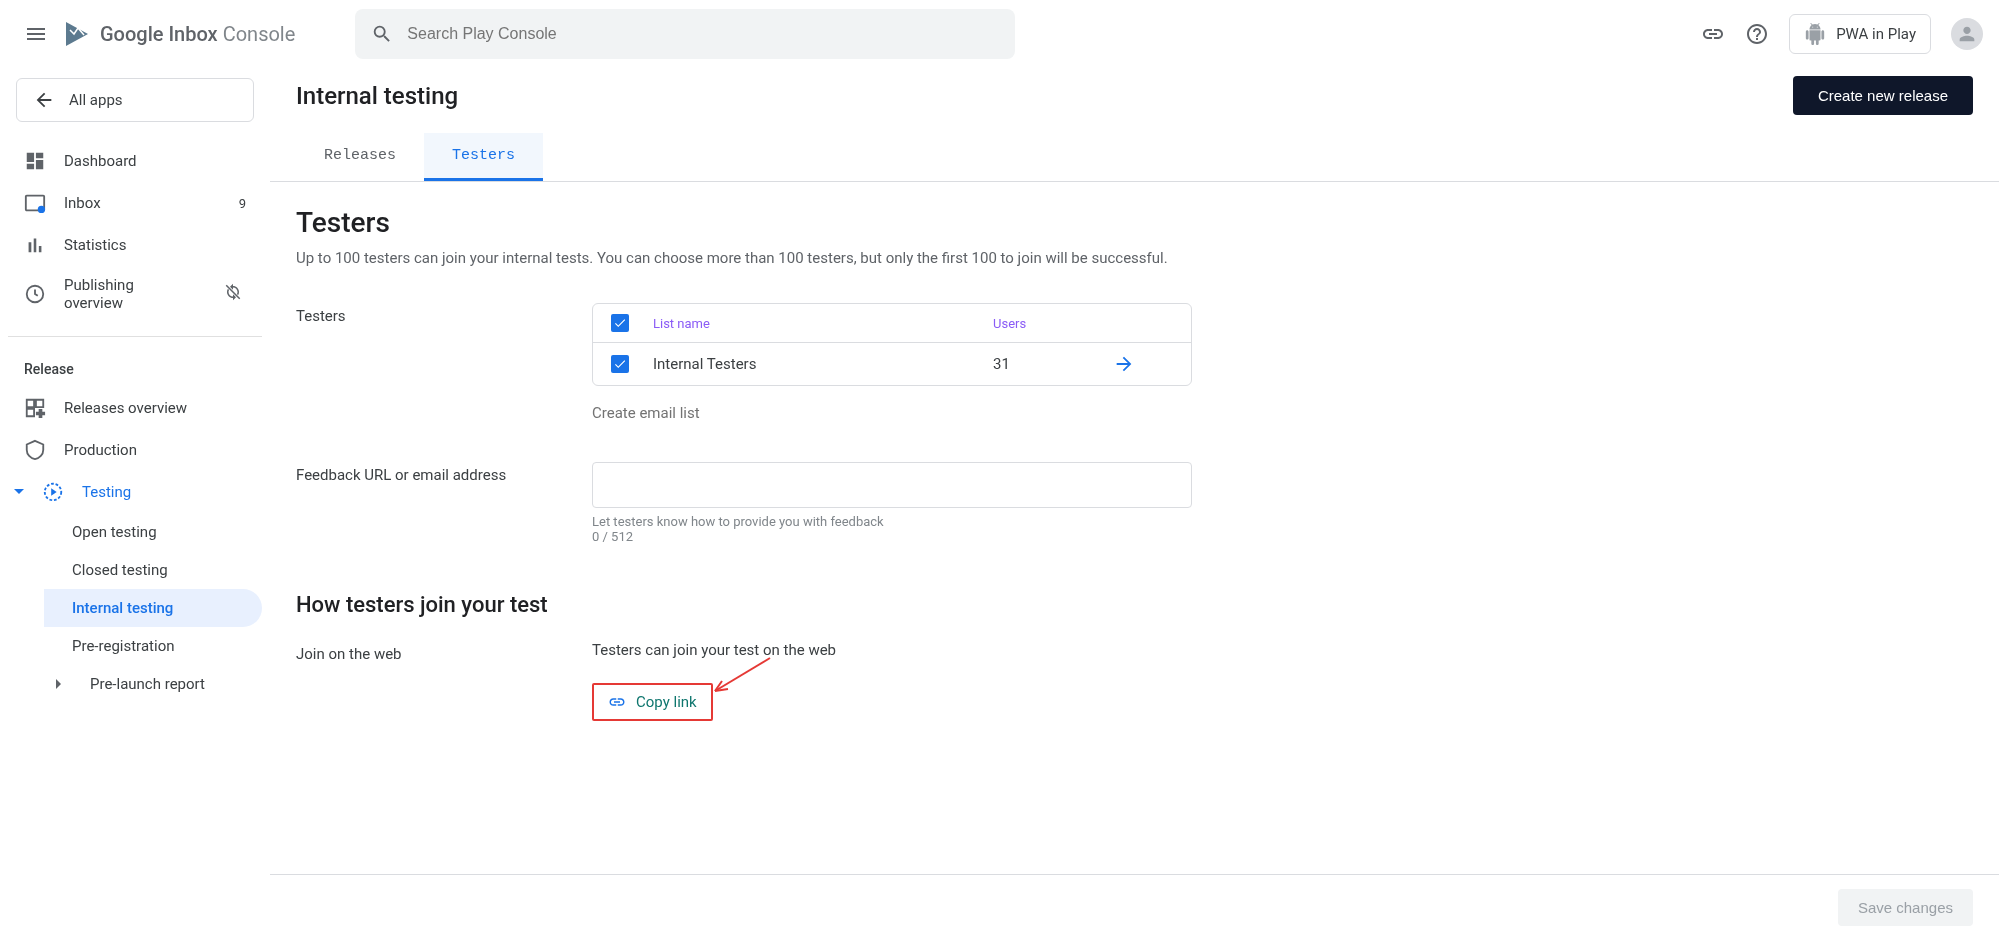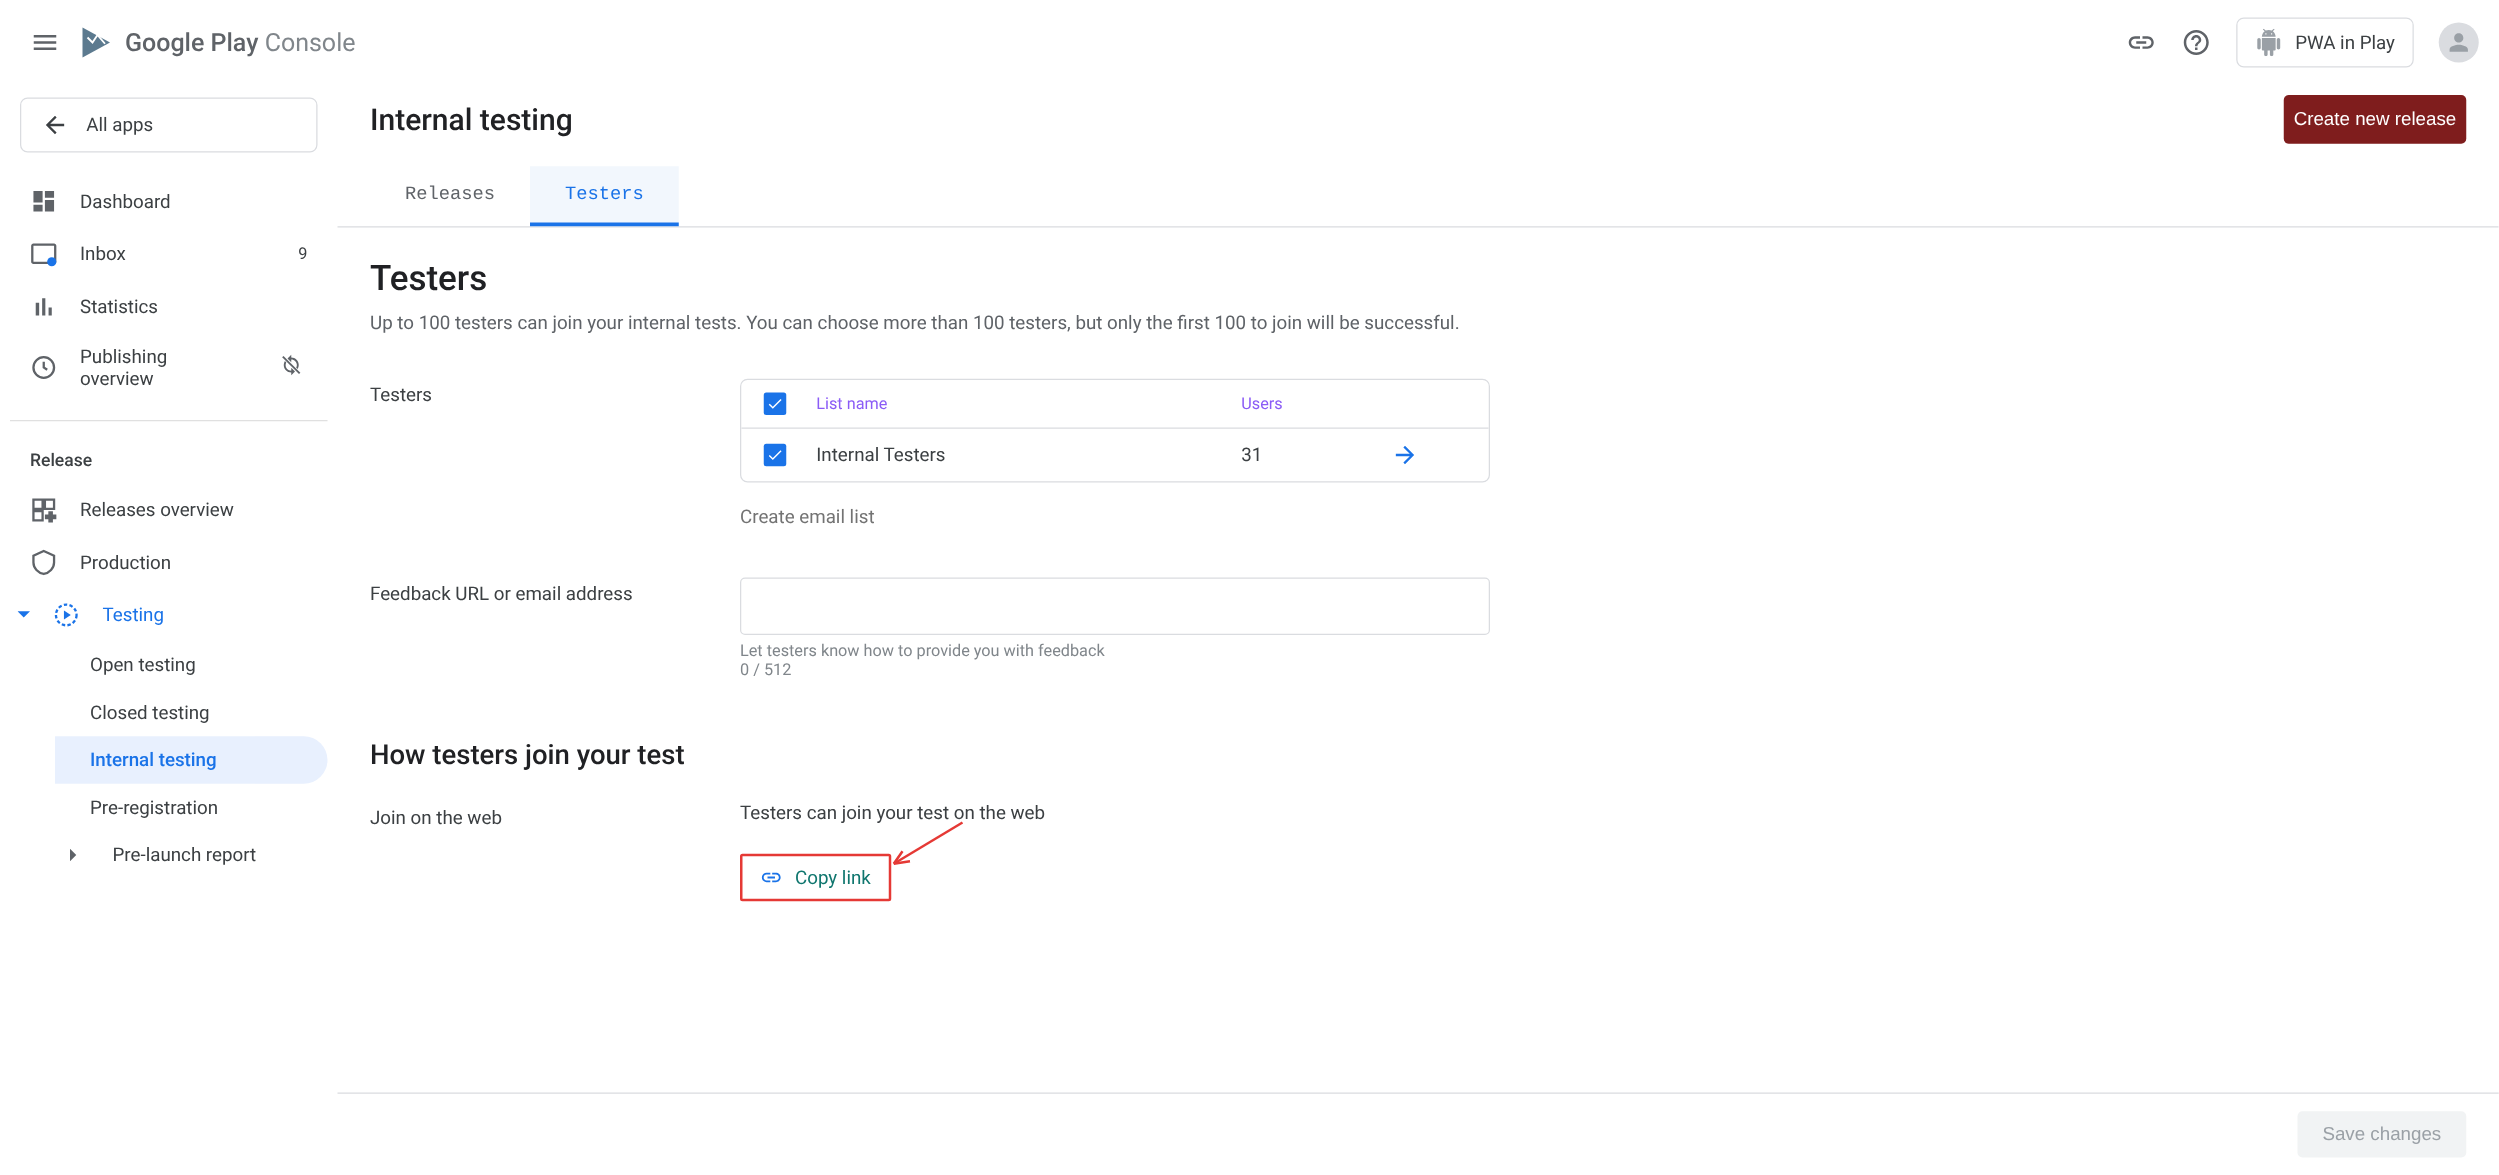--- a/index.html
+++ b/index.html
@@ -29,21 +29,21 @@
     .section-label { font-size: 14px; font-weight: 500; color: #3c4043; padding: 10px 16px; }
     .nav-item.active { color: #1a73e8; }
     .nav-item.active .nav-icon { color: #1a73e8; }
     .subnav { padding-left: 36px; }
     .subnav .nav-item { padding-left: 28px; }
     .subnav .nav-item.selected { background: #e8f0fe; color: #1a73e8; font-weight: 500; }
     .chevron { width: 10px; height: 10px; color: #5f6368; flex-shrink: 0; }
     .main { flex: 1; display: flex; flex-direction: column; min-width: 0; }
     .page-header { display: flex; align-items: center; padding: 8px 26px 18px 26px; }
     .page-title { font-size: 24px; font-weight: 500; color: #202124; }
-    .create-btn { margin-left: auto; background: #7f1d1d; color: #fff; border: none; border-radius: 4px; padding: 11px 8px; font-size: 15px; font-weight: 500; cursor: pointer; }
+    .create-btn { margin-left: auto; background: #0f172a; color: #fff; border: none; border-radius: 4px; padding: 11px 25px; font-size: 15px; font-weight: 500; cursor: pointer; }
     .tabs { display: flex; border-bottom: 1px solid #dadce0; padding-left: 26px; font-family: Liberation Mono, monospace; }
     .tab { padding: 14px 28px; font-size: 15px; color: #5f6368; cursor: pointer; border-bottom: 3px solid transparent; }
     .tab.active { color: #1a73e8; font-weight: 500; border-bottom-color: #1a73e8; background: #f2f7fd; }
     .content { padding: 24px 26px; overflow: auto; }
     .section-heading { font-size: 28px; font-weight: 500; color: #202124; margin-bottom: 10px; }
     .section-desc { font-size: 15px; color: #5f6368; margin-bottom: 36px; }
     .form-row { display: flex; margin-bottom: 12px; }
     .form-label { width: 296px; font-size: 15px; color: #3c4043; padding-top: 4px; }
     .form-field { flex: 1; max-width: 600px; }
     .testers-table { border: 1px solid #dadce0; border-radius: 6px; overflow: hidden; }
@@ -75,21 +75,27 @@
           <path d="M3 6h18v2H3V6zm0 5h18v2H3v-2zm0 5h18v2H3v-2z"></path>
         </svg>
     </div>
     <div class="logo">
       <div class="logo-mark">
         <svg viewBox="0 0 28 28" width="28" height="28">
             <path d="M2 2 L24 14 L2 26 Z" fill="#5c7a8f"></path>
             <path d="M6 10 L10 14 L14 8 L20 15" stroke="#fff" stroke-width="1.5" fill="none"></path>
           </svg>
       </div>
-      <div class="logo-text"><b>Google Play</b> <span class="console">Console</span></div>
+      <div class="logo-text"><b>Google Inbox</b> <span class="console">Console</span></div>
+    </div>
+    <div class="searchbar">
+      <svg viewBox="0 0 24 24" width="22" height="22" fill="#5f6368">
+          <path d="M15.5 14h-.79l-.28-.27A6.471 6.471 0 0016 9.5 6.5 6.5 0 109.5 16c1.61 0 3.09-.59 4.23-1.57l.27.28v.79l5 4.99L20.49 19l-4.99-5zm-6 0C7.01 14 5 11.99 5 9.5S7.01 5 9.5 5 14 7.01 14 9.5 11.99 14 9.5 14z"></path>
+        </svg>
+      <input type="text" placeholder="Search Play Console" style="">
     </div>
     <div class="topbar-right">
       <div class="icon-btn">
         <svg viewBox="0 0 24 24" width="24" height="24" fill="#5f6368">
             <path d="M3.9 12c0-1.71 1.39-3.1 3.1-3.1h4V7H7c-2.76 0-5 2.24-5 5s2.24 5 5 5h4v-1.9H7c-1.71 0-3.1-1.39-3.1-3.1zM8 13h8v-2H8v2zm9-6h-4v1.9h4c1.71 0 3.1 1.39 3.1 3.1s-1.39 3.1-3.1 3.1h-4V17h4c2.76 0 5-2.24 5-5s-2.24-5-5-5z"></path>
           </svg>
       </div>
       <div class="icon-btn">
         <svg viewBox="0 0 24 24" width="24" height="24" fill="#5f6368">
             <path d="M11 18h2v-2h-2v2zm1-16C6.48 2 2 6.48 2 12s4.48 10 10 10 10-4.48 10-10S17.52 2 12 2zm0 18c-4.41 0-8-3.59-8-8s3.59-8 8-8 8 3.59 8 8-3.59 8-8 8zm0-14c-2.21 0-4 1.79-4 4h2c0-1.1.9-2 2-2s2 .9 2 2c0 2-3 1.75-3 5h2c0-2.25 3-2.5 3-5 0-2.21-1.79-4-4-4z"></path>

